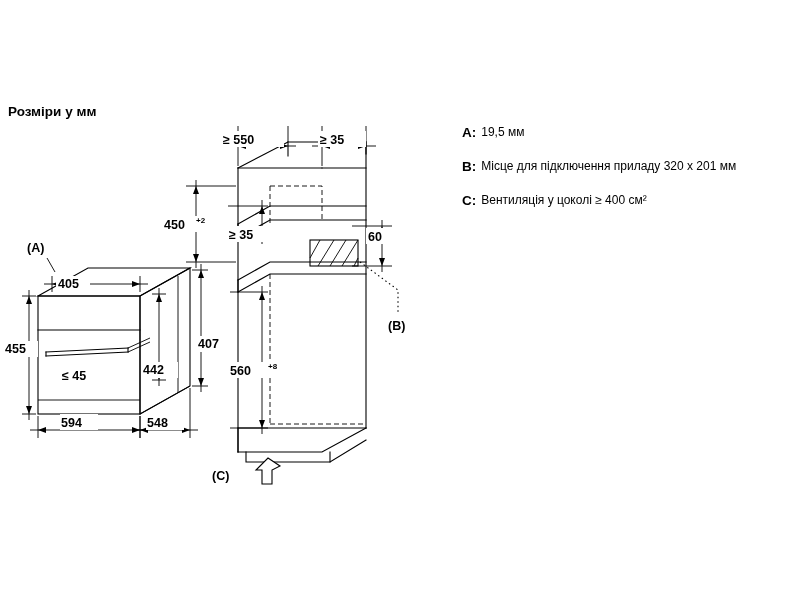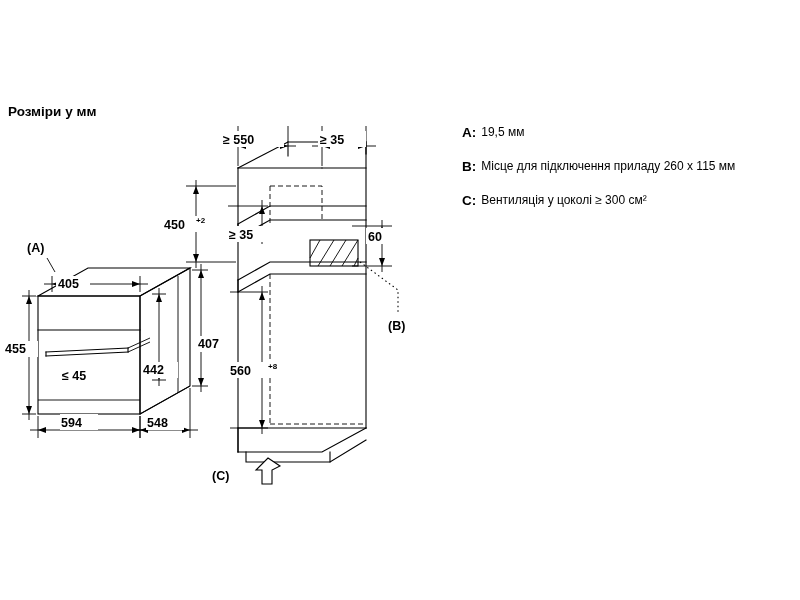--- a/index.html
+++ b/index.html
@@ -291,21 +291,21 @@
 
   </svg>
 
   <div class="legend">
     <div class="legend-row">
       <span class="legend-key">A:</span>
       <span class="legend-val">19,5 мм</span>
     </div>
     <div class="legend-row">
       <span class="legend-key">B:</span>
-      <span class="legend-val">Місце для підключення приладу 260 x 115 мм</span>
+      <span class="legend-val">Місце для підключення приладу 320 x 201 мм</span>
     </div>
     <div class="legend-row">
       <span class="legend-key">C:</span>
-      <span class="legend-val">Вентиляція у цоколі ≥ 300 см²</span>
+      <span class="legend-val">Вентиляція у цоколі ≥ 400 см²</span>
     </div>
   </div>
 
 </div>
 
 </body></html>

